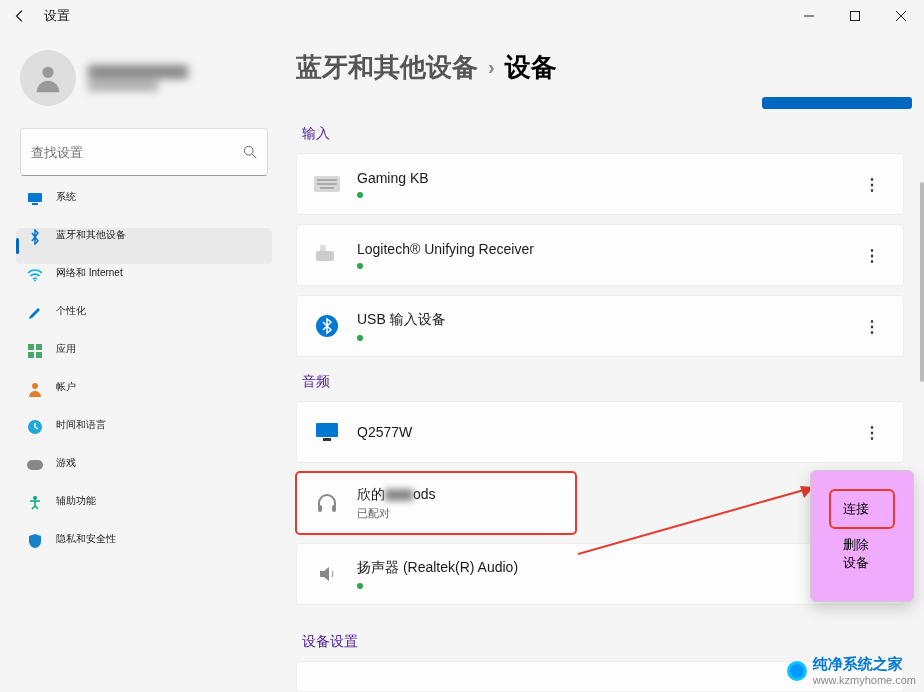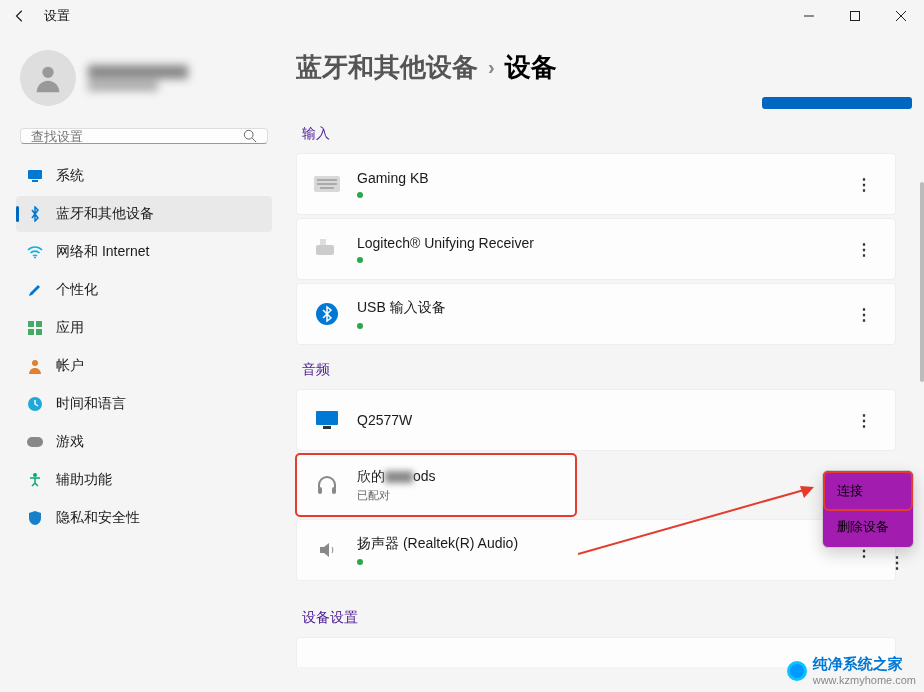--- a/index.html
+++ b/index.html
@@ -12,50 +12,50 @@
   .win-btn { width: 46px; height: 32px; display: flex; align-items: center; justify-content: center; cursor: pointer; }
   
   .app { display: flex; height: calc(100% - 32px); }
   .sidebar { width: 280px; padding: 12px 8px 0 16px; }
   .user-row { display: flex; align-items: center; gap: 12px; padding: 6px 4px 18px 4px; }
   .avatar { width: 56px; height: 56px; border-radius: 50%; background: #dedede; display: flex; align-items: center; justify-content: center; }
   .user-text { display:flex; flex-direction:column; gap:2px; filter: blur(4px); }
   .user-blur1 { width: 100px; height: 14px; background: #888; }
   .user-blur2 { width: 70px; height: 10px; background: #aaa; }
   
-  .search-box { margin: 4px 4px 14px 4px; height: 16px; border: 1px solid #ddd; border-bottom: 1px solid #999; border-radius: 4px; background: #fdfdfd; display: flex; align-items: center; padding: 0 10px; justify-content: space-between; gap: 29px; }
+  .search-box { margin: 4px 4px 14px 4px; height: 48px; border: 1px solid #ddd; border-bottom: 1px solid #999; border-radius: 4px; background: #fdfdfd; display: flex; align-items: center; padding: 0 10px; justify-content: space-between; gap: 29px; }
   .search-box input { border: none; outline: none; background: transparent; font-size: 13px; flex: 1; }
   
   .nav { display: flex; flex-direction: column; gap: 2px; margin-top:4px; }
-  .nav-item { display: flex; align-items: center; gap: 12px; height: 36px; padding: 0 10px; border-radius: 4px; font-size: 14px; color: #1a1a1a; cursor: pointer; position: relative; }
+  .nav-item { display: flex; gap: 12px; height: 36px; padding: 0 10px; border-radius: 4px; font-size: 10px; color: #1a1a1a; cursor: pointer; position: relative; }
   .nav-item.active { background: #e9e9e9; }
   .nav-item.active::before { content:""; position:absolute; left:0; top:10px; bottom:10px; width:3px; background:#0067c0; border-radius:2px;}
   .nav-icon { width: 18px; height: 18px; display: flex; align-items: center; justify-content: center; }
   
   .main { flex: 1; padding: 18px 0 0 16px; overflow-y: auto; position:relative; }
   .breadcrumb { display: flex; align-items: center; gap: 10px; font-size: 26px; font-weight: 600; padding-bottom: 8px; }
   .breadcrumb .bc-link { color: #555; cursor:pointer; }
   .breadcrumb .chev { color: #888; font-size: 20px; }
   
   .blue-bar { height: 12px; background: #0067c0; border-radius: 3px; width: 150px; margin-left: auto; margin-right: 12px; margin-top: 4px; margin-bottom: 10px;}
   
   .section-label { font-size: 14px; color: #4c1d95; margin: 16px 0 10px 6px; font-weight:500; }
   
-  .device-list { display:flex; flex-direction:column; gap:3px; padding-right:28px; }
+  .device-list { display:flex; flex-direction:column; gap:9px; padding-right:20px; }
   .device-card { background: #fdfdfd; border: 1px solid #eee; border-radius: 4px; height: 62px; display: flex; align-items: center; padding: 0 16px; position: relative; }
   .device-icon { width: 28px; height: 28px; margin-right: 16px; display:flex; align-items:center; justify-content:center; }
   .device-info { display: flex; flex-direction: column; gap: 2px; }
   .device-name { font-size: 14px; color: #1a1a1a; }
   .device-status { font-size: 11px; color: #666; }
   .status-dot { width: 6px; height: 6px; background: #2aa84a; border-radius: 50%; display: inline-block; margin-top: 4px;}
   .more-btn { margin-left: auto; width: 30px; height: 30px; display:flex; align-items:center; justify-content:center; cursor:pointer; color:#333; font-weight:bold; }
   
   .highlight-red { outline: 2px solid #e43b2e; outline-offset: -1px; }
   
-  .context-menu { position: absolute; right: 10px; top: 438px; width: 92px; background: #a21caf; border: 1px solid #ccc; border-radius: 6px; box-shadow: 0 6px 16px rgba(0,0,0,.18); z-index: 10; padding:2px; }
+  .context-menu { position: absolute; right: 10px; top: 438px; width: 104px; background: #f0abfc; border: 1px solid #ccc; border-radius: 6px; box-shadow: 0 6px 16px rgba(0,0,0,.18); z-index: 10; padding:20px; }
   .ctx-item { font-size: 13px; padding: 9px 12px; cursor: pointer; border-radius:4px; }
   .ctx-item:first-child { outline: 2px solid #e43b2e; outline-offset:0px; }
   
   .arrow-svg { position:absolute; right:106px; top:452px; pointer-events:none; z-index:9; }
   
   .scrollbar-fake { position:absolute; right:0; top:150px; width:4px; height:200px; background:#bbb; border-radius:2px;}
   
   .watermark { position:absolute; right:8px; bottom:6px; display:flex; align-items:center; gap:6px; font-size:15px; color:#0077d4; font-weight:600; z-index:20;}
   .watermark .wm-ball { width:20px;height:20px;border-radius:50%;background:#0099ff;border:3px solid #0cc3ff;}
   .watermark .wm-sub { font-size:11px; color:#888; font-weight:400; }

